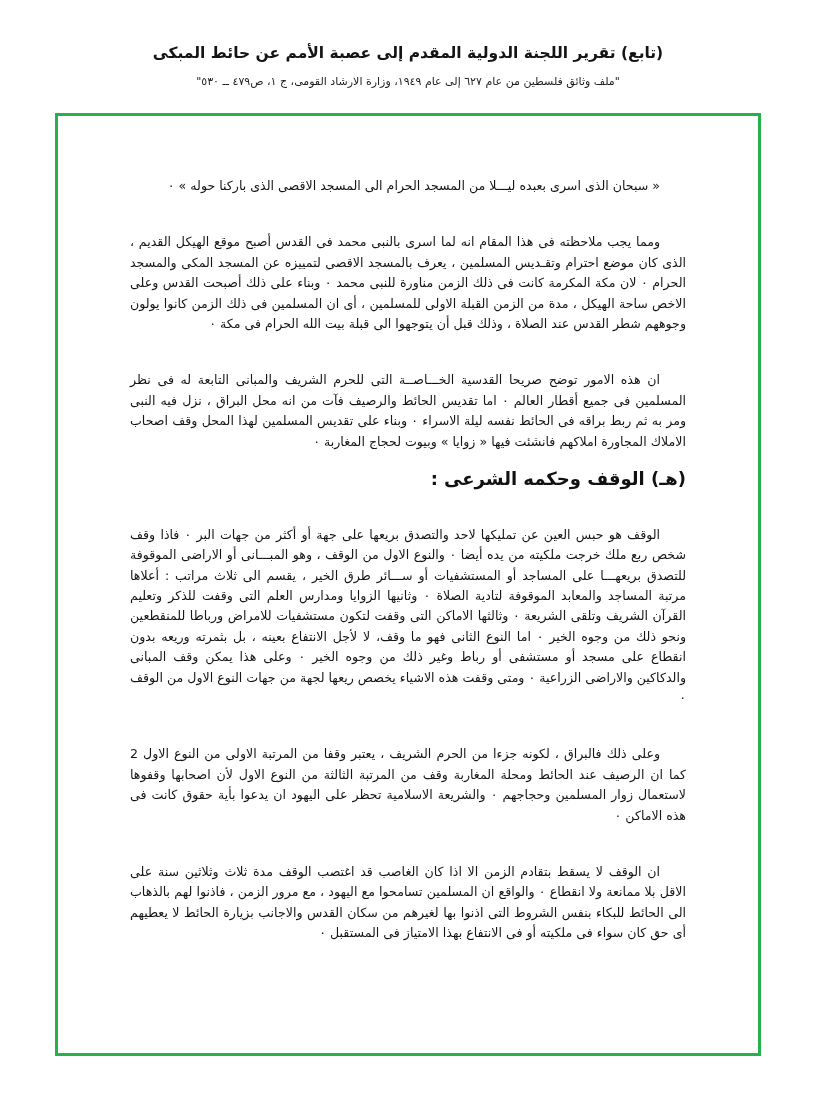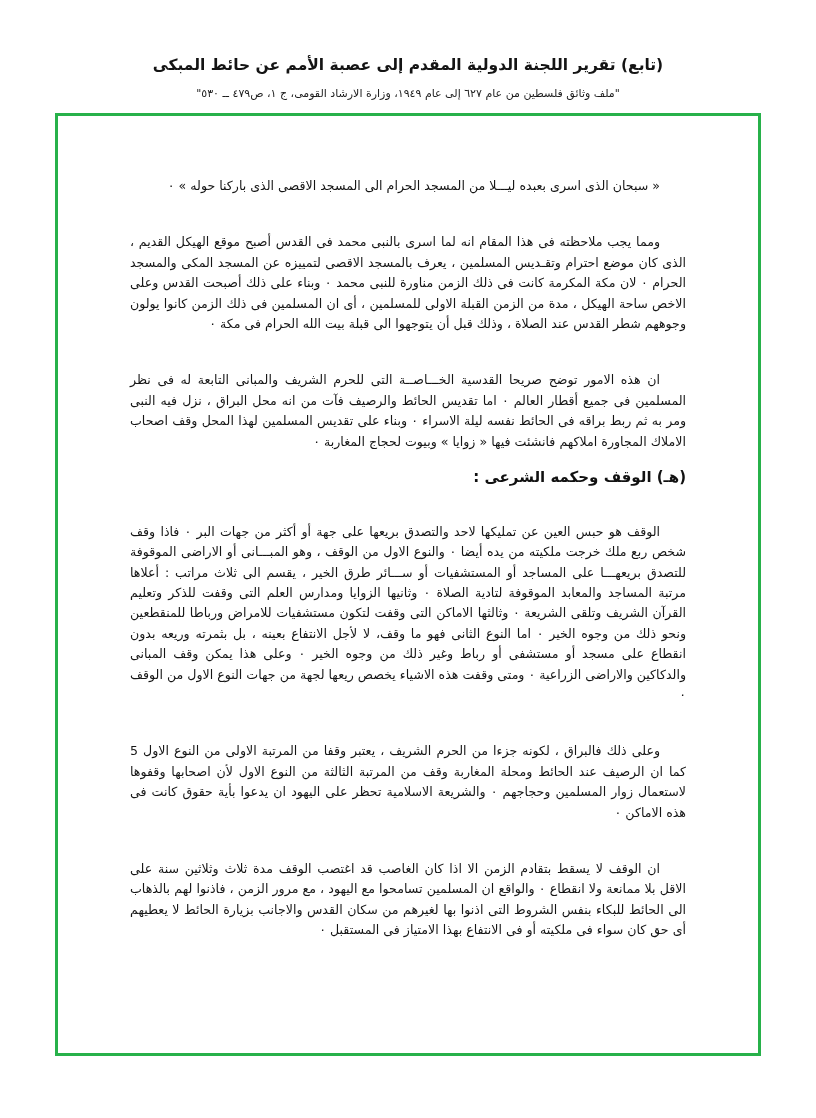--- a/index.html
+++ b/index.html
@@ -13,21 +13,21 @@
     font-family: "DejaVu Sans", sans-serif;
     color: #1a1a1a;
     position: relative;
     overflow: hidden;
   }
   .page {
     width: 816px;
     height: 1118px;
     position: relative;
     box-sizing: border-box;
-    padding: 16px;
+    padding: 4px;
   }
   .header {
     text-align: center;
     padding-top: 38px;
   }
   .header-title {
     font-family: "DejaVu Sans", sans-serif;
     font-weight: bold;
     font-size: 15.5px;
     color: #141414;
@@ -71,21 +71,21 @@
     direction: rtl;
     color: #151515;
   }
   p.para.indent {
     text-indent: 26px;
     margin-top: 36px;
   }
   .section-head {
     margin: 16px 0 9px 0;
     font-weight: bold;
-    font-size: 15px;
+    font-size: 18px;
     color: #111111;
     direction: rtl;
     text-align: right;
   }
   .page-number {
     position: absolute;
     bottom: 22px;
     left: 0;
     right: 0;
     text-align: center;
@@ -107,18 +107,18 @@
   <div class="frame"></div>
 
   <div class="content">
     <p class="para indent">« سبحان الذى اسرى بعبده ليـــلا من المسجد الحرام الى المسجد الاقصى الذى باركنا حوله » ٠</p>
     <p class="para indent">ومما يجب ملاحظته فى هذا المقام انه لما اسرى بالنبى محمد فى القدس أصبح موقع الهيكل القديم ، الذى كان موضع احترام وتقـديس المسلمين ، يعرف بالمسجد الاقصى لتمييزه عن المسجد المكى والمسجد الحرام ٠ لان مكة المكرمة كانت فى ذلك الزمن مناورة للنبى محمد ٠ وبناء على ذلك أصبحت القدس وعلى الاخص ساحة الهيكل ، مدة من الزمن القبلة الاولى للمسلمين ، أى ان المسلمين فى ذلك الزمن كانوا يولون وجوههم شطر القدس عند الصلاة ، وذلك قبل أن يتوجهوا الى قبلة بيت الله الحرام فى مكة ٠</p>
     <p class="para indent">ان هذه الامور توضح صريحا القدسية الخـــاصــة التى للحرم الشريف والمبانى التابعة له فى نظر المسلمين فى جميع أقطار العالم ٠ اما تقديس الحائط والرصيف فآت من انه محل البراق ، نزل فيه النبى ومر به ثم ربط براقه فى الحائط نفسه ليلة الاسراء ٠ وبناء على تقديس المسلمين لهذا المحل وقف اصحاب الاملاك المجاورة املاكهم فانشئت فيها « زوايا » وبيوت لحجاج المغاربة ٠</p>
 
     <div class="section-head">(هـ) الوقف وحكمه الشرعى :</div>
 
     <p class="para indent">الوقف هو حبس العين عن تمليكها لاحد والتصدق بريعها على جهة أو أكثر من جهات البر ٠ فاذا وقف شخص ربع ملك خرجت ملكيته من يده أيضا ٠ والنوع الاول من الوقف ، وهو المبـــانى أو الاراضى الموقوفة للتصدق بريعهـــا على المساجد أو المستشفيات أو ســـائر طرق الخير ، يقسم الى ثلاث مراتب : أعلاها مرتبة المساجد والمعابد الموقوفة لتادية الصلاة ٠ وثانيها الزوايا ومدارس العلم التى وقفت للذكر وتعليم القرآن الشريف وتلقى الشريعة ٠ وثالثها الاماكن التى وقفت لتكون مستشفيات للامراض ورباطا للمنقطعين ونحو ذلك من وجوه الخير ٠ اما النوع الثانى فهو ما وقف، لا لأجل الانتفاع بعينه ، بل بثمرته وريعه بدون انقطاع على مسجد أو مستشفى أو رباط وغير ذلك من وجوه الخير ٠ وعلى هذا يمكن وقف المبانى والدكاكين والاراضى الزراعية ٠ ومتى وقفت هذه الاشياء يخصص ريعها لجهة من جهات النوع الاول من الوقف ٠</p>
-    <p class="para indent">وعلى ذلك فالبراق ، لكونه جزءا من الحرم الشريف ، يعتبر وقفا من المرتبة الاولى من النوع الاول 5 كما ان الرصيف عند الحائط ومحلة المغاربة وقف من المرتبة الثالثة من النوع الاول لأن اصحابها وقفوها لاستعمال زوار المسلمين وحجاجهم ٠ والشريعة الاسلامية تحظر على اليهود ان يدعوا بأية حقوق كانت فى هذه الاماكن ٠</p>
+    <p class="para indent">وعلى ذلك فالبراق ، لكونه جزءا من الحرم الشريف ، يعتبر وقفا من المرتبة الاولى من النوع الاول 2 كما ان الرصيف عند الحائط ومحلة المغاربة وقف من المرتبة الثالثة من النوع الاول لأن اصحابها وقفوها لاستعمال زوار المسلمين وحجاجهم ٠ والشريعة الاسلامية تحظر على اليهود ان يدعوا بأية حقوق كانت فى هذه الاماكن ٠</p>
     <p class="para indent">ان الوقف لا يسقط بتقادم الزمن الا اذا كان الغاصب قد اغتصب الوقف مدة ثلاث وثلاثين سنة على الاقل بلا ممانعة ولا انقطاع ٠ والواقع ان المسلمين تسامحوا مع اليهود ، مع مرور الزمن ، فاذنوا لهم بالذهاب الى الحائط للبكاء بنفس الشروط التى اذنوا بها لغيرهم من سكان القدس والاجانب بزيارة الحائط لا يعطيهم أى حق كان سواء فى ملكيته أو فى الانتفاع بهذا الامتياز فى المستقبل ٠</p>
   </div>
 
 
 </div>
 
 </body></html>

